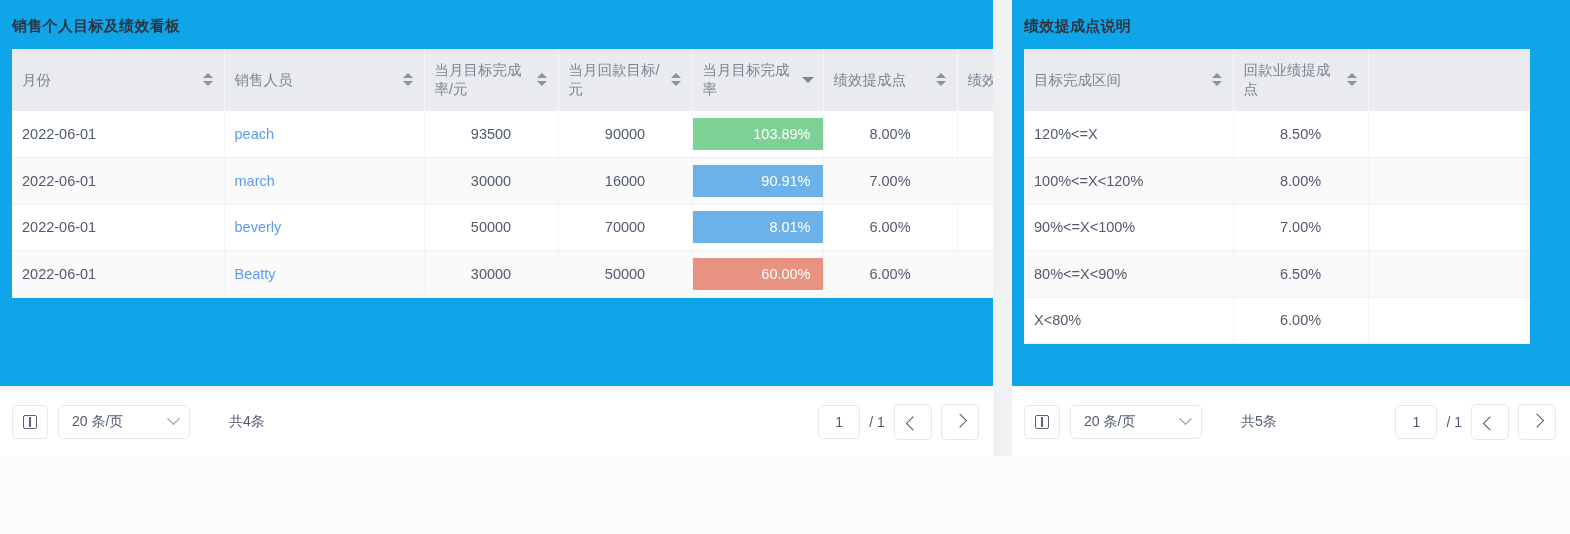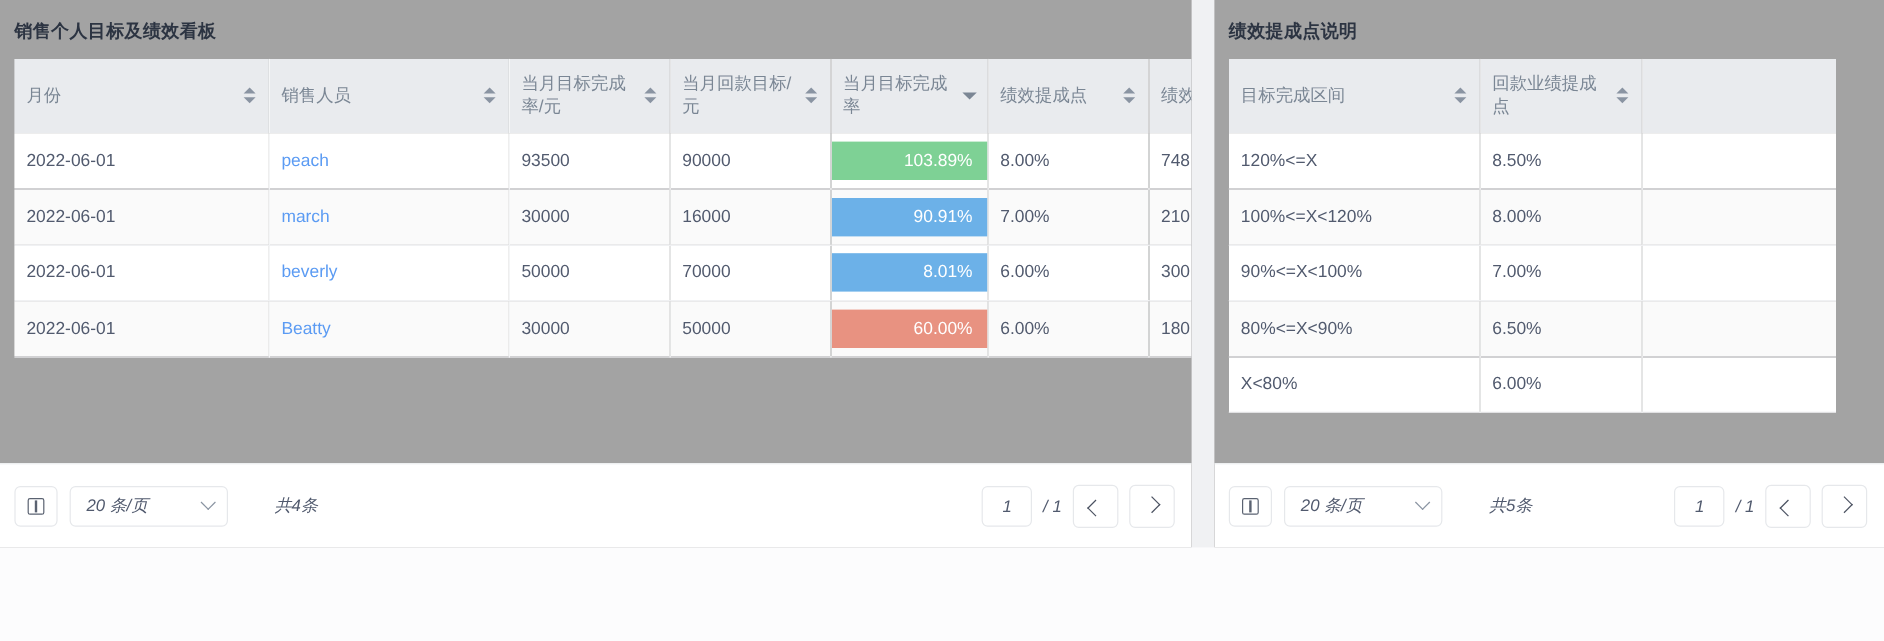--- a/index.html
+++ b/index.html
@@ -27,21 +27,21 @@
   }
 
   
   .body-area {
     height: 456px;
     background: #f0f1f3;
     display: flex;
     align-items: stretch;
   }
   .card {
-    background: #a3a3a3;
+    background: #0ea5e9;
     position: relative;
     display: flex;
     flex-direction: column;
     overflow: hidden;
   }
   .card-left  { width: 1032px; }
   .card-gap   { width: 20px; background: #f0f1f3; }
   .card-right { width: 580px; }
 
   .card-title {
@@ -86,42 +86,41 @@
     color: #515a6e;
     padding: 0 10px;
     border-bottom: 1px solid #f0f1f3;
     border-right: 1px solid #f4f5f6;
     white-space: nowrap;
     overflow: hidden;
   }
   tbody td:last-child { border-right: none; }
   tbody tr:nth-child(even) td { background: #fafafa; }
   tbody tr:nth-child(odd)  td { background: #ffffff; }
-  td.num { text-align: left; }
+  td.num { text-align: center; }
   td.link a, td.link span.lnk { color: #5b9bf3; text-decoration: none; cursor: pointer; }
 
   td.rate { padding: 0; text-align: right; border-right: 1px solid #f4f5f6; }
   .rate-fill {
     display: flex; align-items: center; justify-content: flex-end;
     height: 32px; padding-right: 12px;
     color: #ffffff; font-size: 14.5px;
   }
   .rate-green  { background: #7ed195; }
   .rate-blue   { background: #6cb1e8; }
   .rate-salmon { background: #e89281; }
 
   
   .card-footer {
     height: 70px;
     border-top: 1px solid #eef0f2;
     display: flex; align-items: center;
     padding: 0 14px 0 12px;
     background: #ffffff;
     gap: 10px;
-    font-style: italic;
   }
   .pg-left { display: flex; align-items: center; gap: 10px; }
   .pg-right { margin-left: auto; display: flex; align-items: center; gap: 9px; }
 
   .btn-box {
     border: 1px solid #e6e8eb;
     border-radius: 5px;
     background: #fff;
     display: flex; align-items: center; justify-content: center;
     color: #5a6271;

